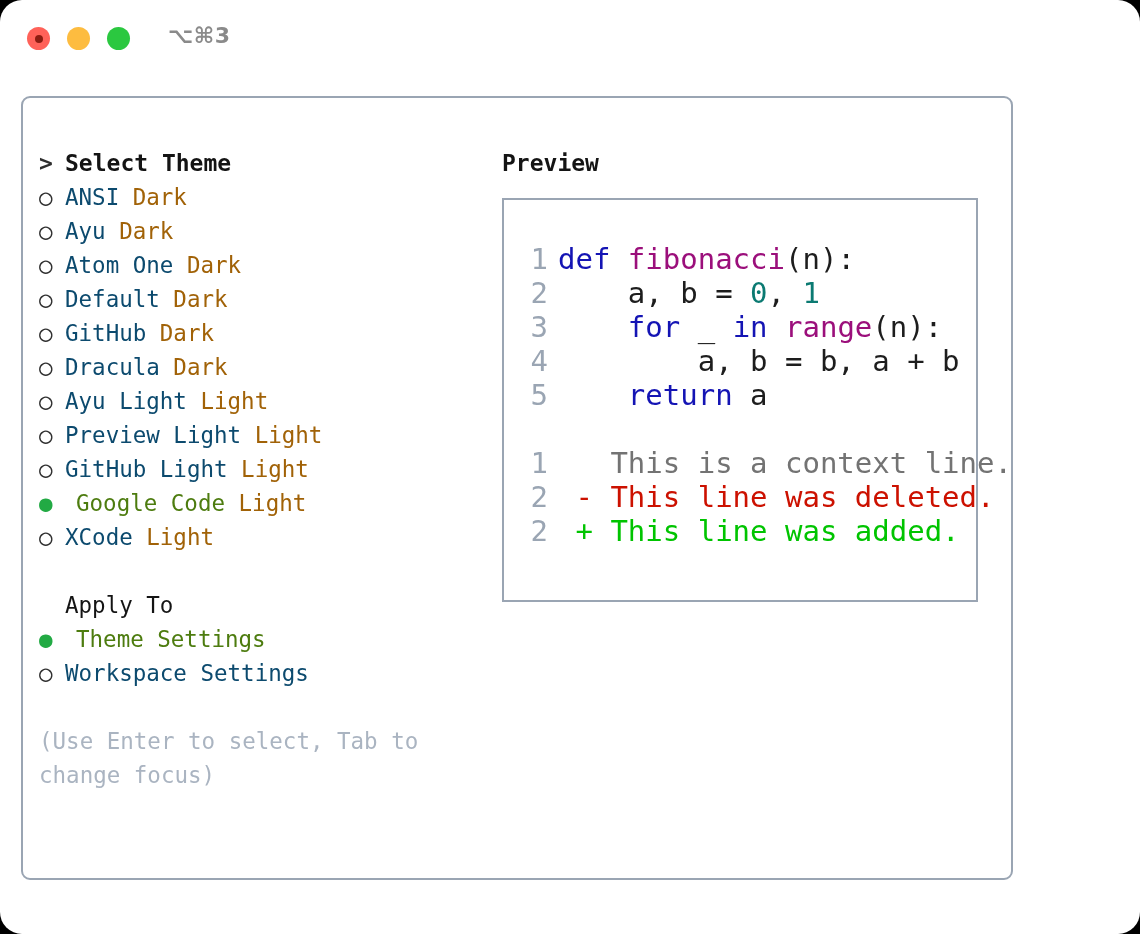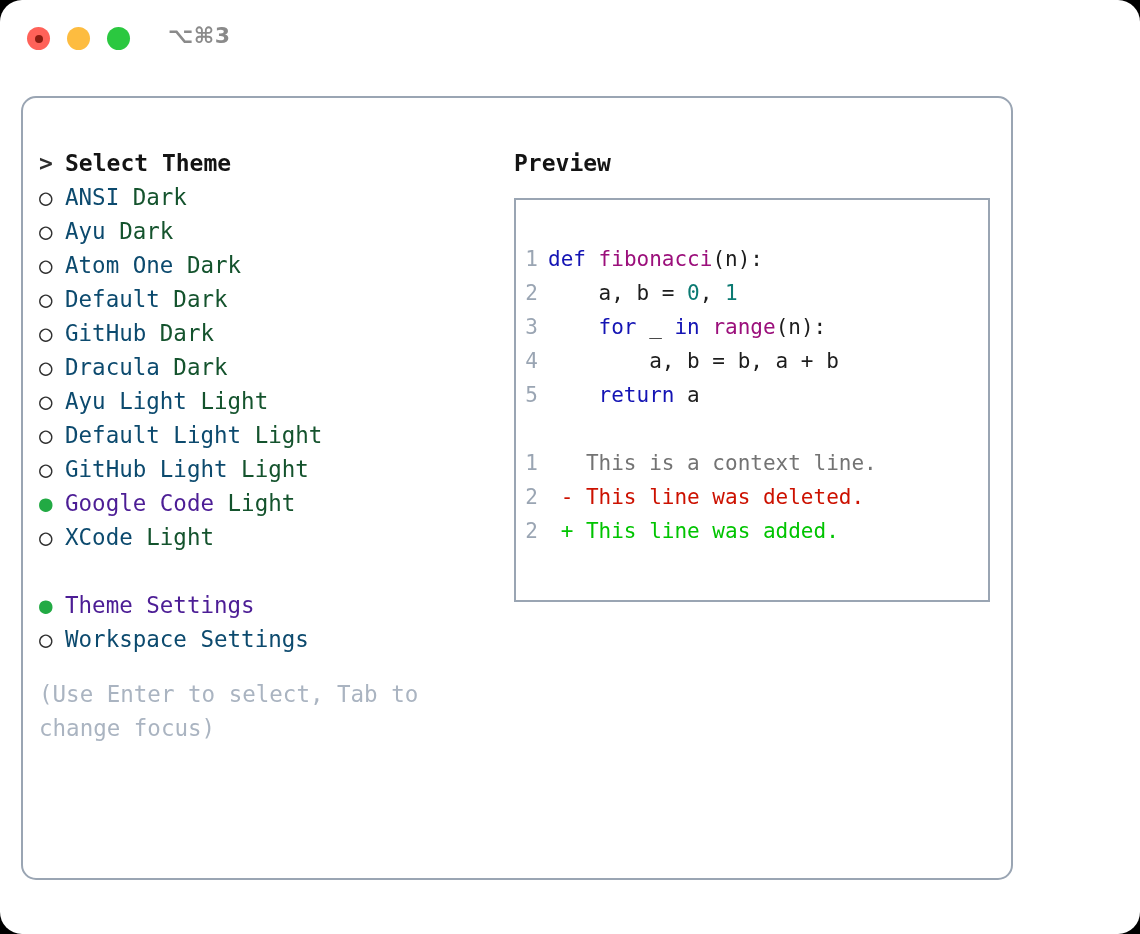--- a/index.html
+++ b/index.html
@@ -59,21 +59,21 @@
     letter-spacing: 0.5px;
   }
   
   #panel {
     position: absolute;
     left: 21px;
     top: 96px;
     width: 992px;
     height: 784px;
     border: 2px solid #9aa5b3;
-    border-radius: 15px;
+    border-radius: 9px;
     box-sizing: border-box;
     background: #ffffff;
   }
   
   #left-col {
     position: absolute;
     left: 16px;
     top: 48px;
     width: 440px;
   }
@@ -89,62 +89,61 @@
     font-size: 23px;
   }
   .marker {
     display: inline-block;
     width: 26px;
     text-align: left;
     color: #2f2f2f;
   }
   .marker.sel { color: #22aa44; }
   .name  { color: #0c4a6e; }
-  .name.sel { color: #4c1d95; }
-  .cat   { color: #14532d; }
+  .name.sel { color: #4d7c0f; margin-left: 11px; }
+  .cat   { color: #a16207; }
   .spacer-row { height: 34px; }
   #apply-hdr {
     color: #141414;
     padding-left: 26px;
   }
   #hint {
-    margin-top: 21px;
+    margin-top: 34px;
     font-size: 22.5px;
     line-height: 34px;
     color: #aab4c1;
     width: 420px;
   }
   
   #right-col {
     position: absolute;
     left: 479px;
     top: 48px;
     width: 490px;
-    margin-left: 12px;
   }
   #preview-title {
     font-size: 23px;
     font-weight: 700;
     color: #141414;
     line-height: 34px;
   }
   #preview-box {
     margin-top: 18px;
     width: 476px;
     height: 404px;
     border: 2px solid #9aa5b3;
     box-sizing: border-box;
     background: #ffffff;
     position: relative;
   }
   #code-area {
     position: absolute;
-    left: 0;
+    left: 22px;
     top: 42px;
-    font-size: 21px;
+    font-size: 29px;
     line-height: 34px;
     white-space: pre;
   }
   .ln {
     display: inline-block;
     width: 22px;
     text-align: right;
     color: #9aa5b3;
     margin-right: 10px;
   }
@@ -176,28 +175,29 @@
         <span class="marker">&gt;</span><span>Select Theme</span>
       </div>
       <div id="theme-items">
           <div class="row"><span class="marker">○</span><span class="name">ANSI</span><span class="cat"> Dark</span></div>
           <div class="row"><span class="marker">○</span><span class="name">Ayu</span><span class="cat"> Dark</span></div>
           <div class="row"><span class="marker">○</span><span class="name">Atom One</span><span class="cat"> Dark</span></div>
           <div class="row"><span class="marker">○</span><span class="name">Default</span><span class="cat"> Dark</span></div>
           <div class="row"><span class="marker">○</span><span class="name">GitHub</span><span class="cat"> Dark</span></div>
           <div class="row"><span class="marker">○</span><span class="name">Dracula</span><span class="cat"> Dark</span></div>
           <div class="row"><span class="marker">○</span><span class="name">Ayu Light</span><span class="cat"> Light</span></div>
-          <div class="row"><span class="marker">○</span><span class="name">Default Light</span><span class="cat"> Light</span></div>
+          <div class="row"><span class="marker">○</span><span class="name">Preview Light</span><span class="cat"> Light</span></div>
           <div class="row"><span class="marker">○</span><span class="name">GitHub Light</span><span class="cat"> Light</span></div>
           <div class="row"><span class="marker sel">●</span><span class="name sel">Google Code</span><span class="cat"> Light</span></div>
           <div class="row"><span class="marker">○</span><span class="name">XCode</span><span class="cat"> Light</span></div>
         </div>
 
       <div class="spacer-row"></div>
 
+      <div class="row" id="apply-hdr">Apply To</div>
       <div id="apply-items">
           <div class="row"><span class="marker sel">●</span><span class="name sel">Theme Settings</span></div>
           <div class="row"><span class="marker">○</span><span class="name">Workspace Settings</span></div>
         </div>
 
       <div id="hint">(Use Enter to select, Tab to change focus)</div>
     </div>
 
     <div id="right-col">
       <div id="preview-title">Preview</div>

